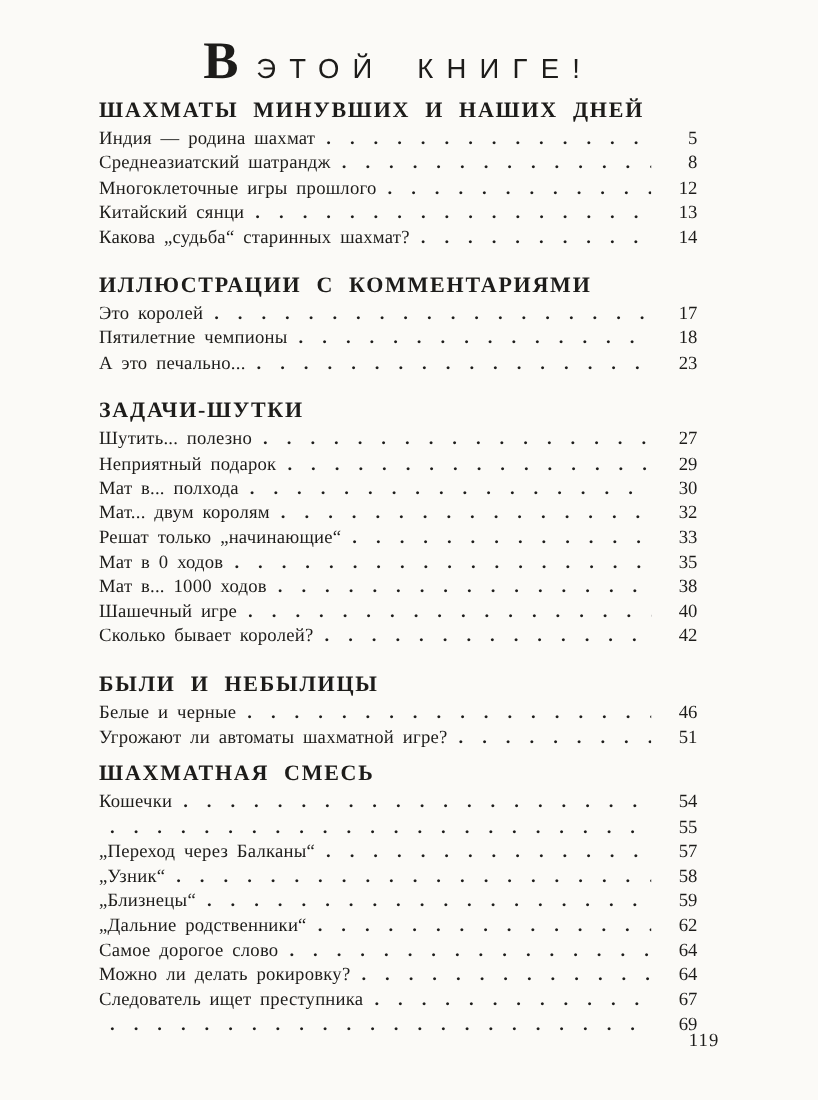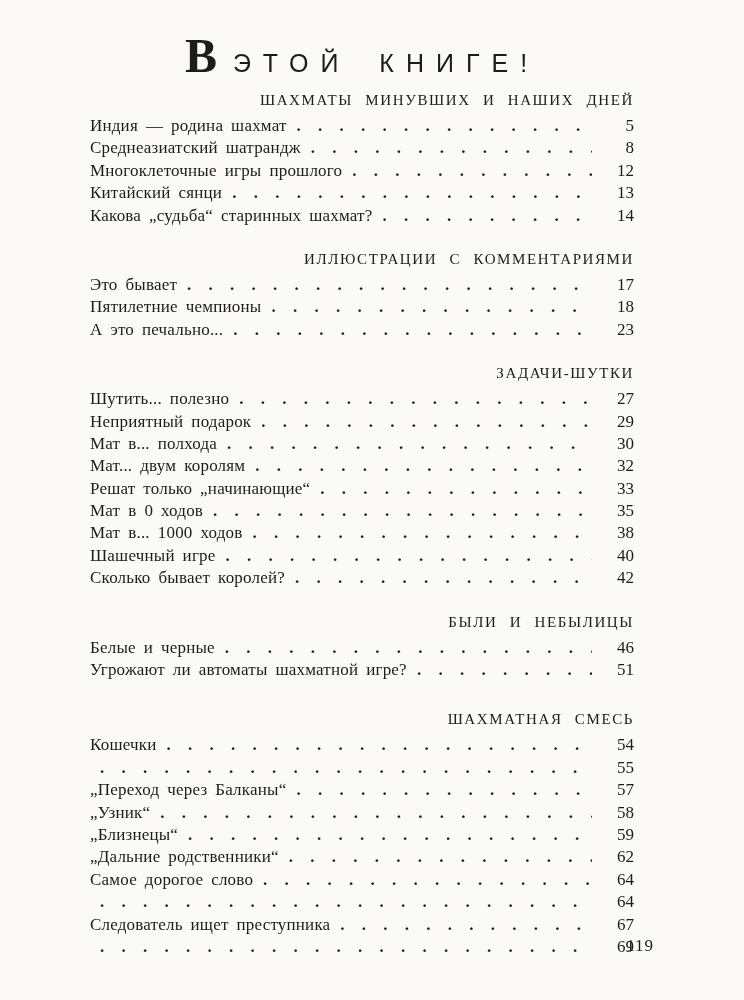--- a/index.html
+++ b/index.html
@@ -42,28 +42,28 @@
     line-height: 25px;
     letter-spacing: 12px;
     word-spacing: 10px;
     text-transform: uppercase;
     margin-left: 16px;
   }
 
   
   .toc-section { margin-top: 22px; }
   .toc-section:first-child { margin-top: 10px; }
-  .toc-section:last-child { margin-top: 28px; }
+  .toc-section:last-child { margin-top: 12px; }
 
   .section-header {
     margin: 0 0 5px 0;
-    text-align: right;
+    text-align: left;
     font-family: "Liberation Serif", serif;
-    font-weight: normal;
-    font-size: 15px;
+    font-weight: bold;
+    font-size: 20px;
     line-height: 20px;
     letter-spacing: 1.6px;
     word-spacing: 7px;
     text-transform: uppercase;
   }
 
   
   .toc-row {
     display: flex;
     align-items: flex-end;
@@ -150,21 +150,21 @@
     <span class="leader"></span>
     <span class="entry-page">14</span>
   </div>
 </div>
   </section>
 
   <section class="toc-section">
     <h2 class="section-header">ИЛЛЮСТРАЦИИ С КОММЕНТАРИЯМИ</h2>
     <div class="rows">
   <div class="toc-row">
-    <span class="entry-title">Это бывает</span>
+    <span class="entry-title">Это королей</span>
     <span class="leader"></span>
     <span class="entry-page">17</span>
   </div>
 
   <div class="toc-row">
     <span class="entry-title">Пятилетние чемпионы</span>
     <span class="leader"></span>
     <span class="entry-page">18</span>
   </div>
 
@@ -290,20 +290,21 @@
     <span class="entry-page">62</span>
   </div>
 
   <div class="toc-row">
     <span class="entry-title">Самое дорогое слово</span>
     <span class="leader"></span>
     <span class="entry-page">64</span>
   </div>
 
   <div class="toc-row">
+    <span class="entry-title">Можно ли делать рокировку?</span>
     <span class="leader"></span>
     <span class="entry-page">64</span>
   </div>
 
   <div class="toc-row">
     <span class="entry-title">Следователь ищет преступника</span>
     <span class="leader"></span>
     <span class="entry-page">67</span>
   </div>
 

